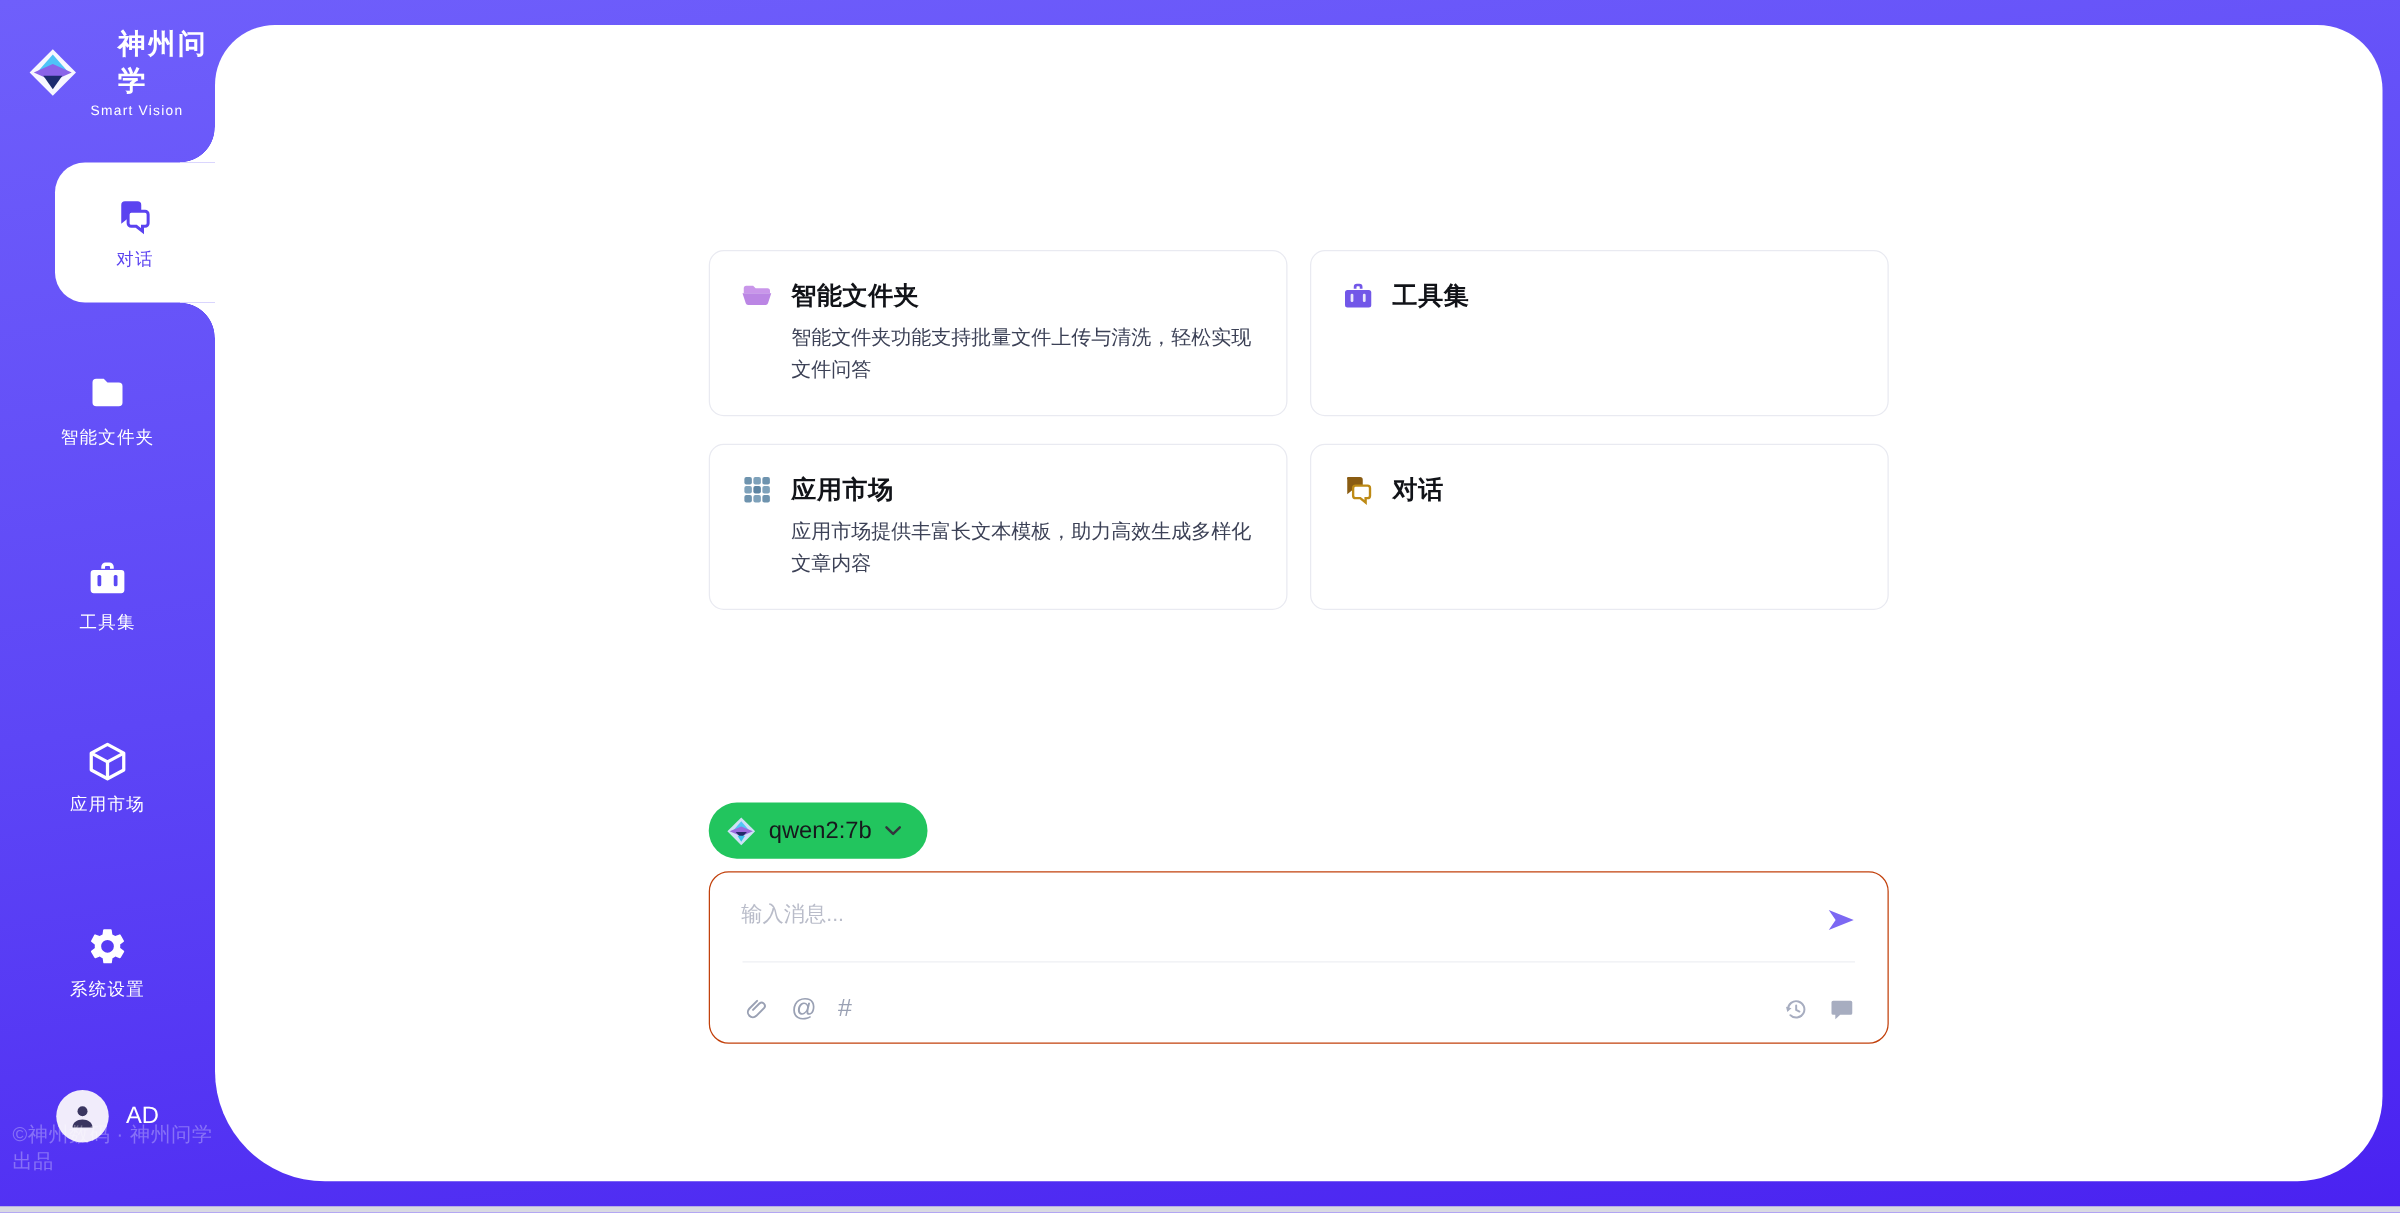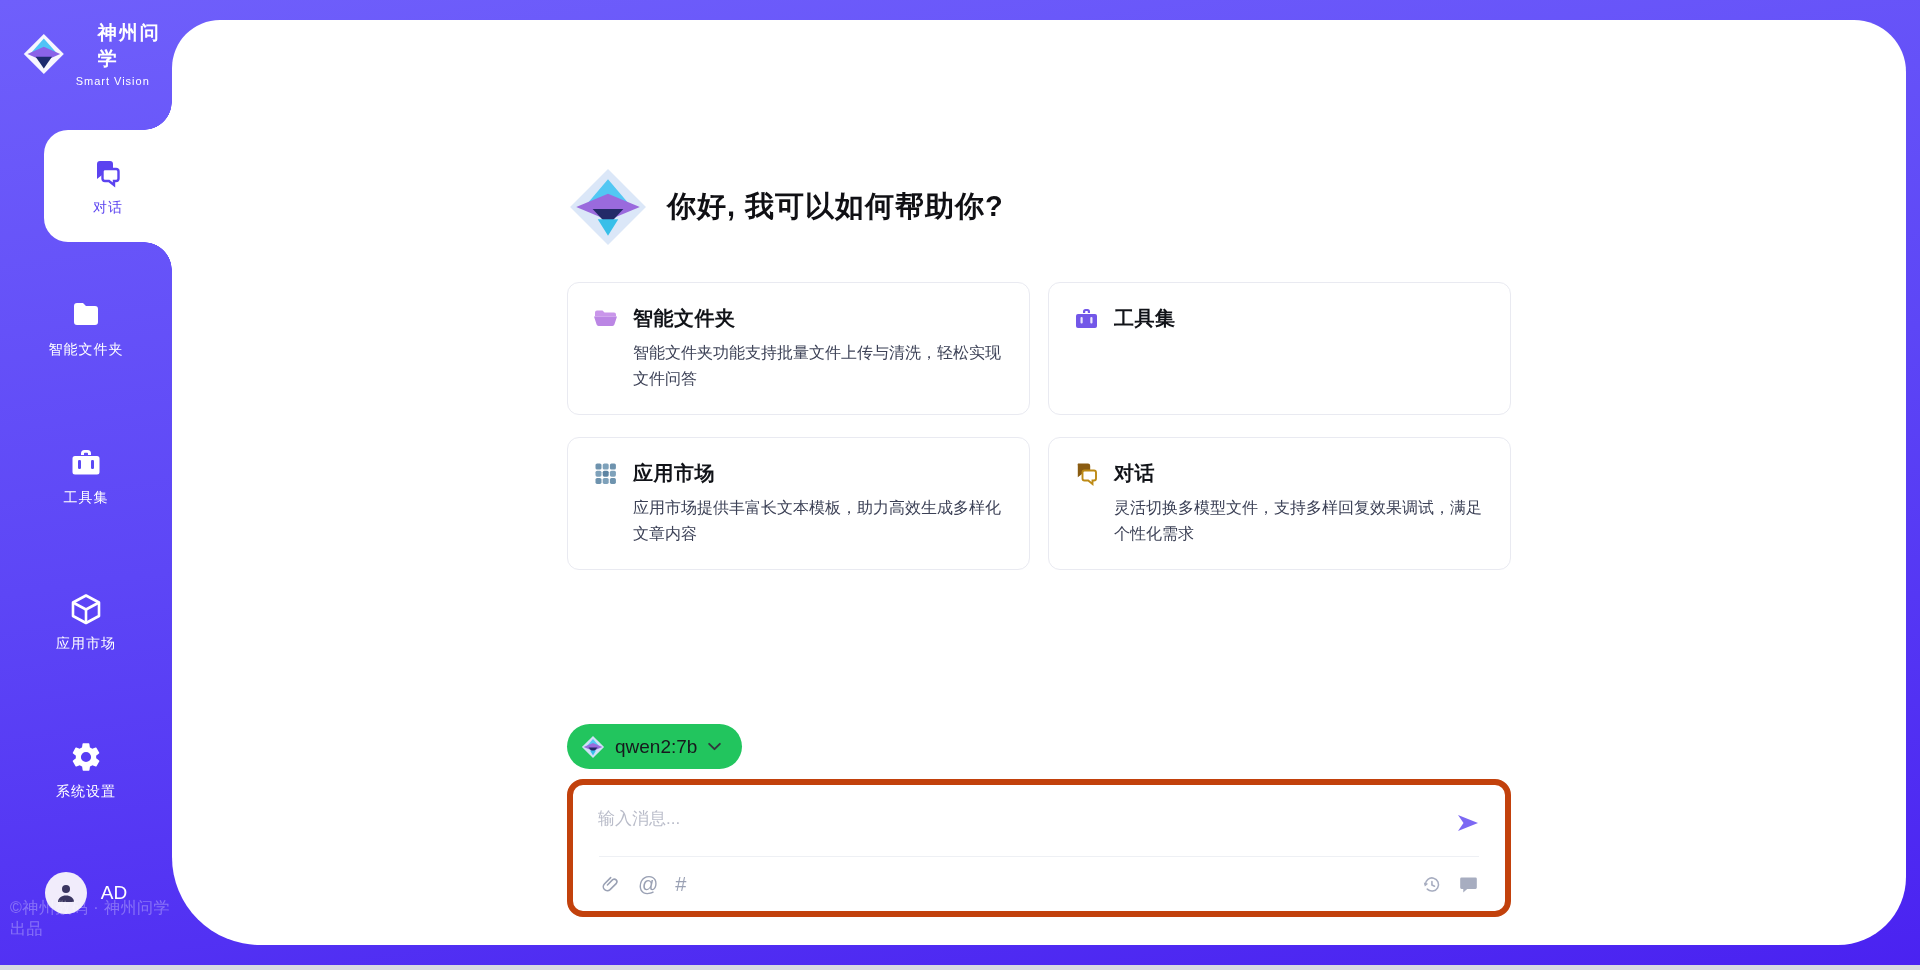--- a/index.html
+++ b/index.html
@@ -9,21 +9,21 @@
     background:linear-gradient(172deg,#6f5ffb 0%,#5d46f6 48%,#4a22f1 100%);
     position:relative;
   }
   
   .bottom-edge { position:absolute; left:0; right:0; bottom:0; height:5px; background:#d8d9e2; }
 
   
   .sidebar { position:absolute; left:0; top:0; width:172px; height:965px; z-index:2; }
   .brand { position:absolute; top:20px; left:22px; display:flex; align-items:center; gap:10px; }
   .brand svg { width:48px; height:48px; }
-  .brand-text .cn { color:#fff; font-size:19px; font-weight:700; letter-spacing:2px;margin-left:22px; }
+  .brand-text .cn { color:#fff; font-size:22px; font-weight:700; letter-spacing:2px;margin-left:22px; }
   .brand-text .en { color:#fff; font-size:11px; letter-spacing:1px; margin-top:3px; }
 
   .nav-item { position:absolute; left:0; width:172px; display:flex; flex-direction:column; align-items:center; gap:9px; cursor:pointer; }
   .nav-item svg { width:34px; height:34px; }
   .nav-item .nav-label { color:#fff; font-size:14px; letter-spacing:1px; }
 
   
   .active-tab { position:absolute; left:44px; top:130px; width:128px; height:112px; background:#fff;
                 border-radius:24px 0 0 24px; z-index:3; display:flex; flex-direction:column; align-items:center; justify-content:center; gap:9px; cursor:pointer; }
   .active-tab::before { content:''; position:absolute; right:0; top:-28px; width:28px; height:28px;
@@ -54,21 +54,21 @@
   .card-head svg { width:27px; height:27px; }
   .card-title { font-size:20px; font-weight:700; color:#111318; letter-spacing:0.5px; }
   .card-desc { margin:8px 0 0 41px; font-size:16px; line-height:26px; color:#3c4156; max-width:400px; }
 
   .model-pill { margin-top:154px; display:inline-flex; align-items:center; gap:10px; height:45px;
                 background:#22c55e; border-radius:23px; padding:0 20px 0 14px; cursor:pointer; }
   .model-pill svg.logo { width:24px; height:24px; }
   .model-name { font-size:19px; color:#17181d; }
   .model-pill svg.chev { width:15px; height:15px; }
 
-  .composer { margin-top:10px; height:138px; border:6px solid #c2410c; border-radius:16px; background:#fff; position:relative; }
+  .composer { margin-top:10px; height:138px; border:1px solid #c2410c; border-radius:16px; background:#fff; position:relative; }
   .composer-placeholder { position:absolute; left:25px; top:22px; font-size:17px; color:#b9bcc9; }
   .send-btn { position:absolute; right:24px; top:24px; width:28px; height:28px; cursor:pointer; display:flex; align-items:center; justify-content:center; }
   .send-btn svg { width:24px; height:24px; }
   .composer-divider { position:absolute; left:26px; right:26px; top:71px; border-top:1px solid #eef0f4; }
   .composer-toolbar { position:absolute; left:26px; right:26px; bottom:16px; display:flex; align-items:center; gap:17px; }
   .tool-icon { width:22px; height:22px; display:flex; align-items:center; justify-content:center; cursor:pointer; }
   .tool-icon svg { width:21px; height:21px; }
   .glyph-icon { font-size:20px; color:#9aa1b4; cursor:pointer; line-height:22px; }
   .toolbar-right { margin-left:auto; display:flex; align-items:center; gap:15px; }
 </style>
@@ -140,30 +140,20 @@
     </div>
     <span class="user-name">AD</span>
   </div>
 
   <div class="copyright">©神州数码 · 神州问学出品</div>
 </div>
 
 <div class="panel">
   <div class="content">
 
-    <div class="greeting">
-      <svg viewBox="0 0 80 80">
-        <polygon points="40,3 77,40 40,77 3,40" fill="#dbe7f8"></polygon>
-        <polygon points="40,13 63,40 17,40" fill="#52c7f3"></polygon>
-        <polygon points="9,40 40,27 71,40 40,53" fill="#9a6add"></polygon>
-        <polygon points="25,42 55,42 40,58" fill="#232a68"></polygon>
-        <polygon points="30,52 50,52 40,68" fill="#38bfe9"></polygon>
-      </svg>
-      <span class="greeting-text">你好, 我可以如何帮助你?</span>
-    </div>
 
     <div class="cards">
 
       <div class="card">
         <div class="card-head">
           <svg viewBox="0 0 27 27">
             <path d="M3 7.5a2 2 0 0 1 2-2h5.5l2 2H22a2 2 0 0 1 2 2v2H3v-4z" fill="#c996ea"></path>
             <path d="M2 11.5h23l-2.6 8a2 2 0 0 1-1.9 1.4H6.5a2 2 0 0 1-1.9-1.4L2 11.5z" fill="#bb86e4"></path>
           </svg>
           <span class="card-title">智能文件夹</span>
@@ -202,21 +192,20 @@
       </div>
 
       <div class="card">
         <div class="card-head">
           <svg viewBox="0 0 27 27">
             <path d="M5 3.5h10a2.2 2.2 0 0 1 2.2 2.2v6a2.2 2.2 0 0 1-2.2 2.2H9l-4.2 3.4V5.7A2.2 2.2 0 0 1 5 3.5z" fill="#8a5c12"></path>
             <path d="M11.5 10.5h9.5a2 2 0 0 1 2 2v6a2 2 0 0 1-2 2h-1.5v3.5l-4.3-3.5h-3.7a2 2 0 0 1-2-2v-6a2 2 0 0 1 2-2z" fill="#fff" stroke="#bd8a15" stroke-width="1.9"></path>
           </svg>
           <span class="card-title">对话</span>
         </div>
-        <div class="card-desc">灵活切换多模型文件，支持多样回复效果调试，满足个性化需求</div>
       </div>
 
     </div>
 
     <div>
       <div class="model-pill">
         <svg class="logo" viewBox="0 0 80 80">
           <polygon points="40,3 77,40 40,77 3,40" fill="#cfe0f6"></polygon>
           <polygon points="40,13 63,40 17,40" fill="#52c7f3"></polygon>
           <polygon points="9,40 40,27 71,40 40,53" fill="#9a6add"></polygon>

